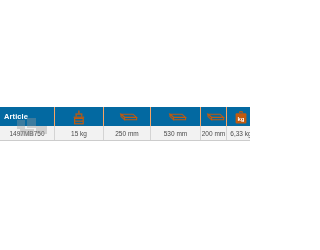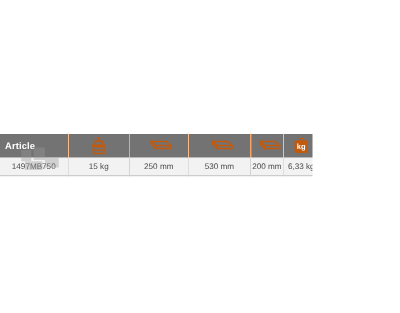--- a/index.html
+++ b/index.html
@@ -23,21 +23,21 @@
   }
 
   table.spec-table {
     width: 250px;
     border-collapse: collapse;
     table-layout: fixed;
   }
 
   
   tr.spec-header th {
-    background: #737373;
+    background: #0369a1;
     height: 19px;
     padding: 0;
     vertical-align: middle;
     text-align: center;
     border-right: 1px solid #f9a463;
     position: relative;
   }
   tr.spec-header th:last-child { border-right: none; }
 
   .hdr-label {

